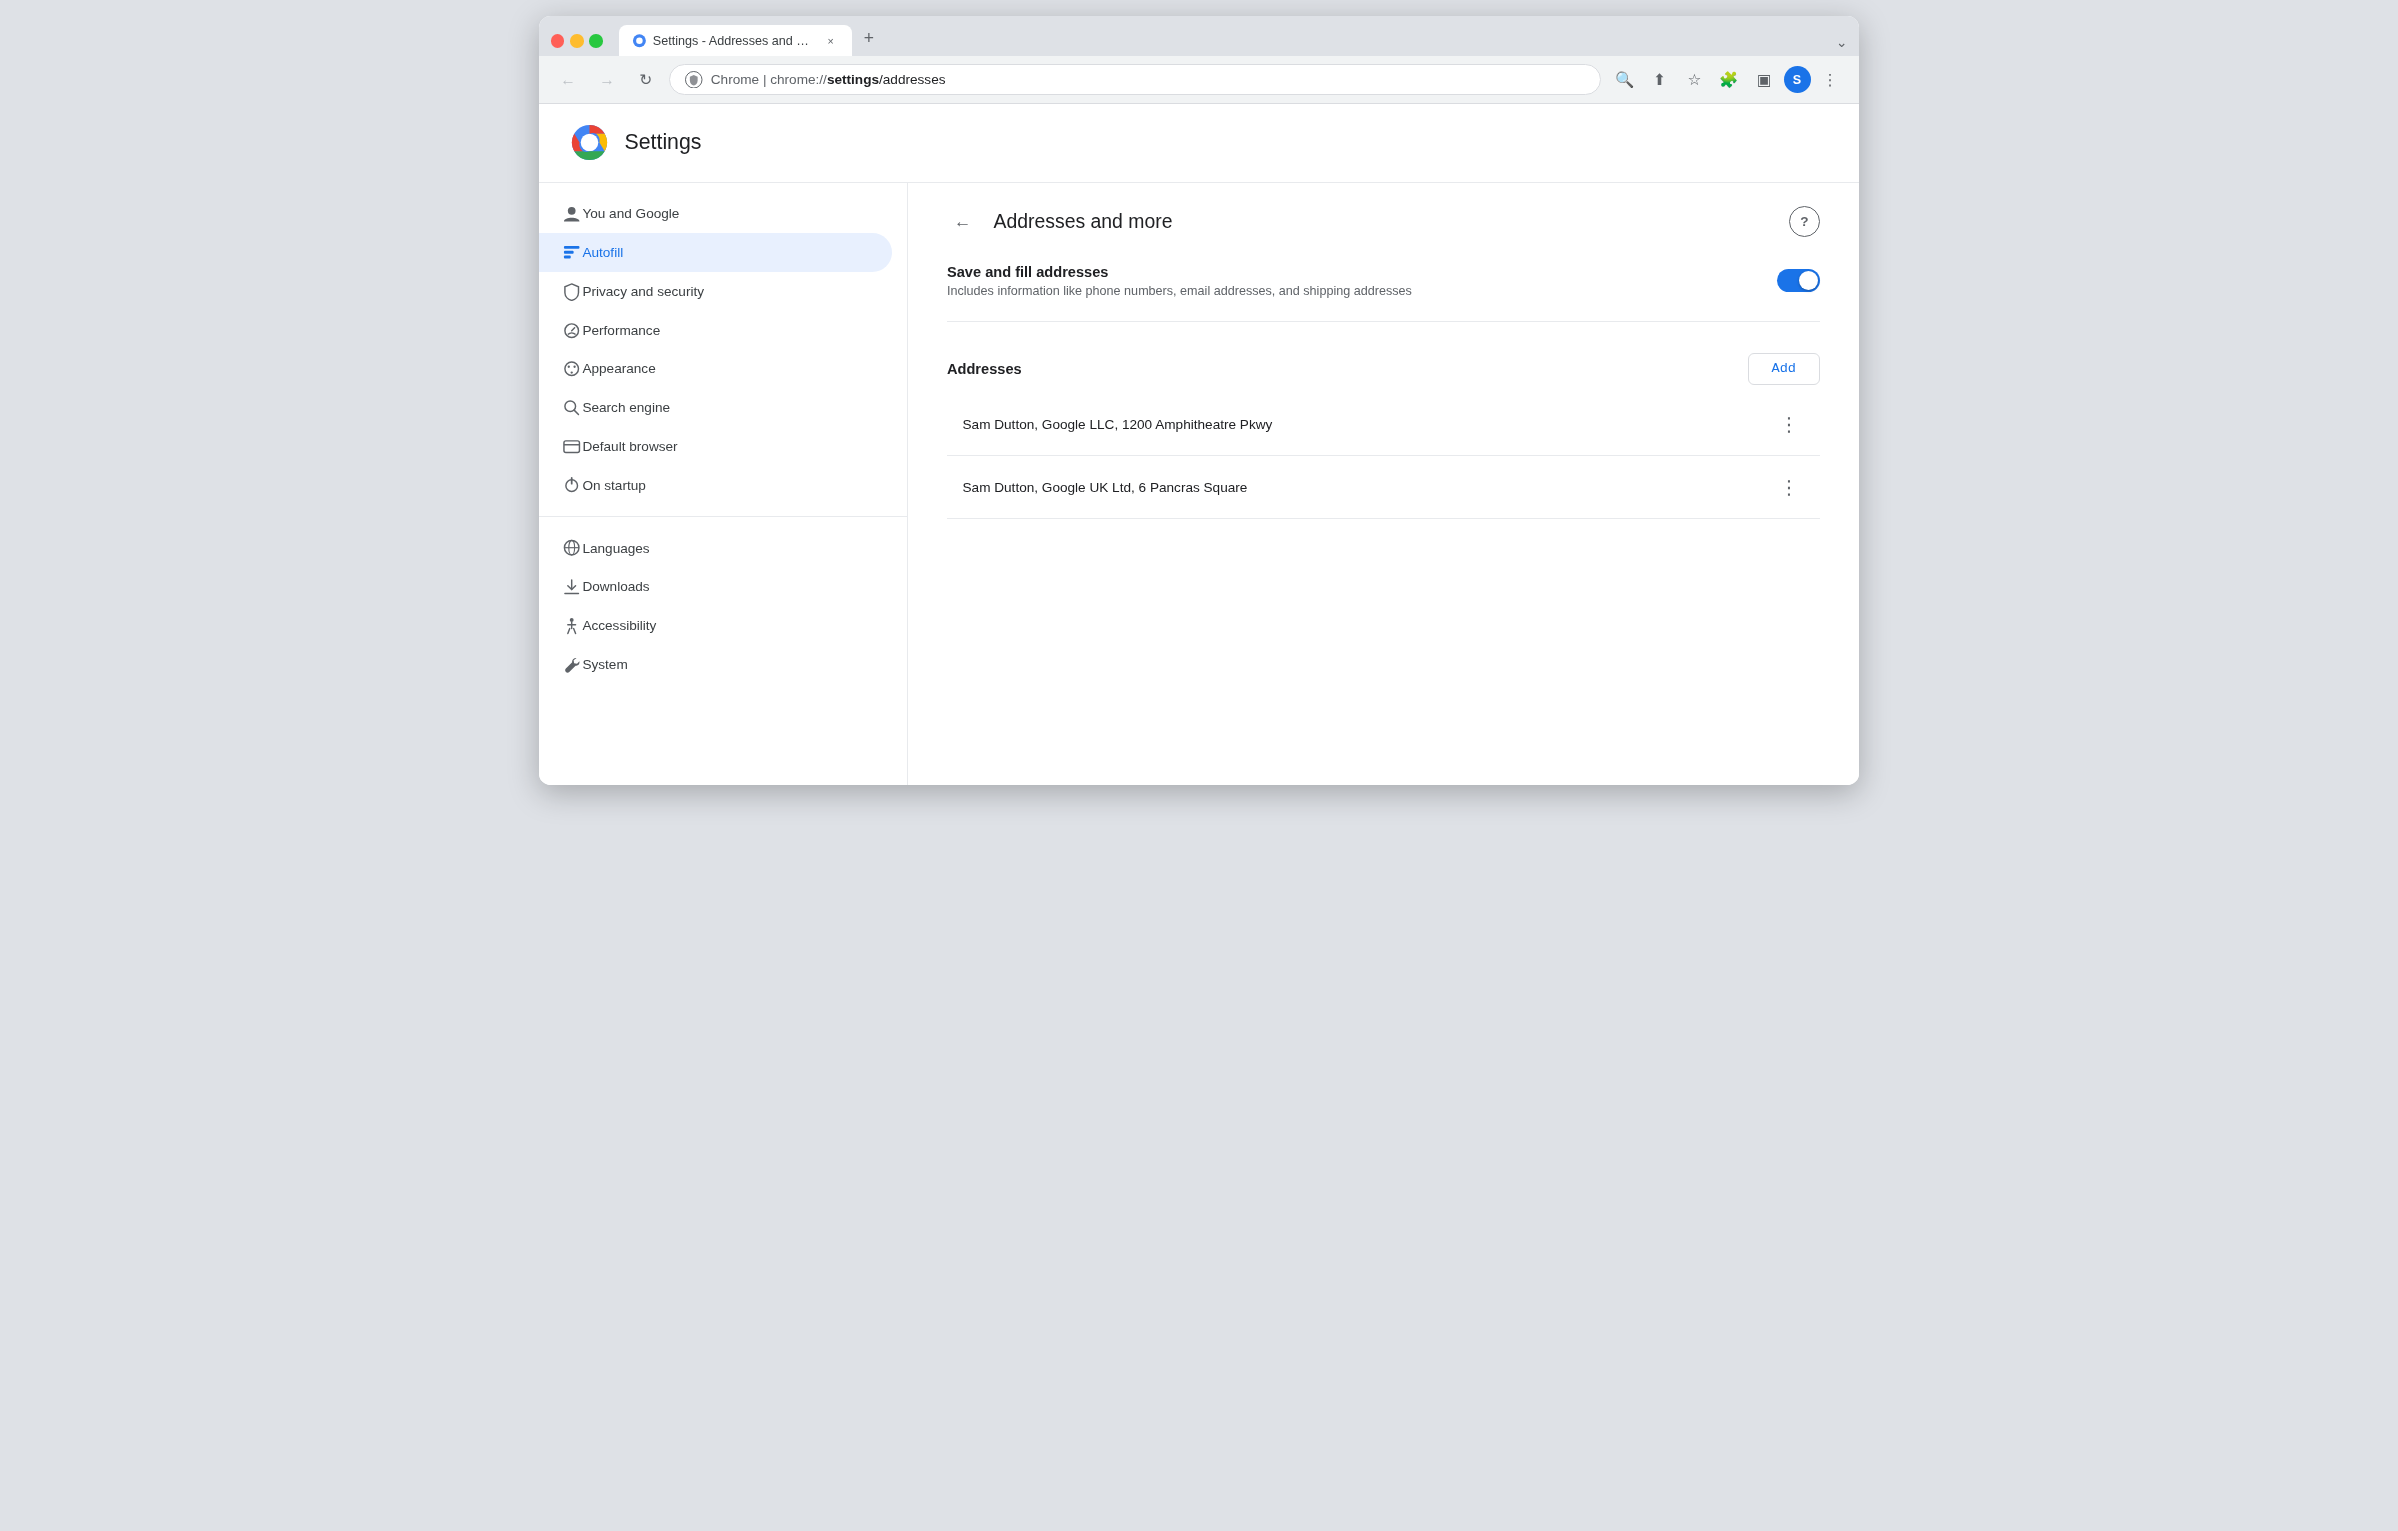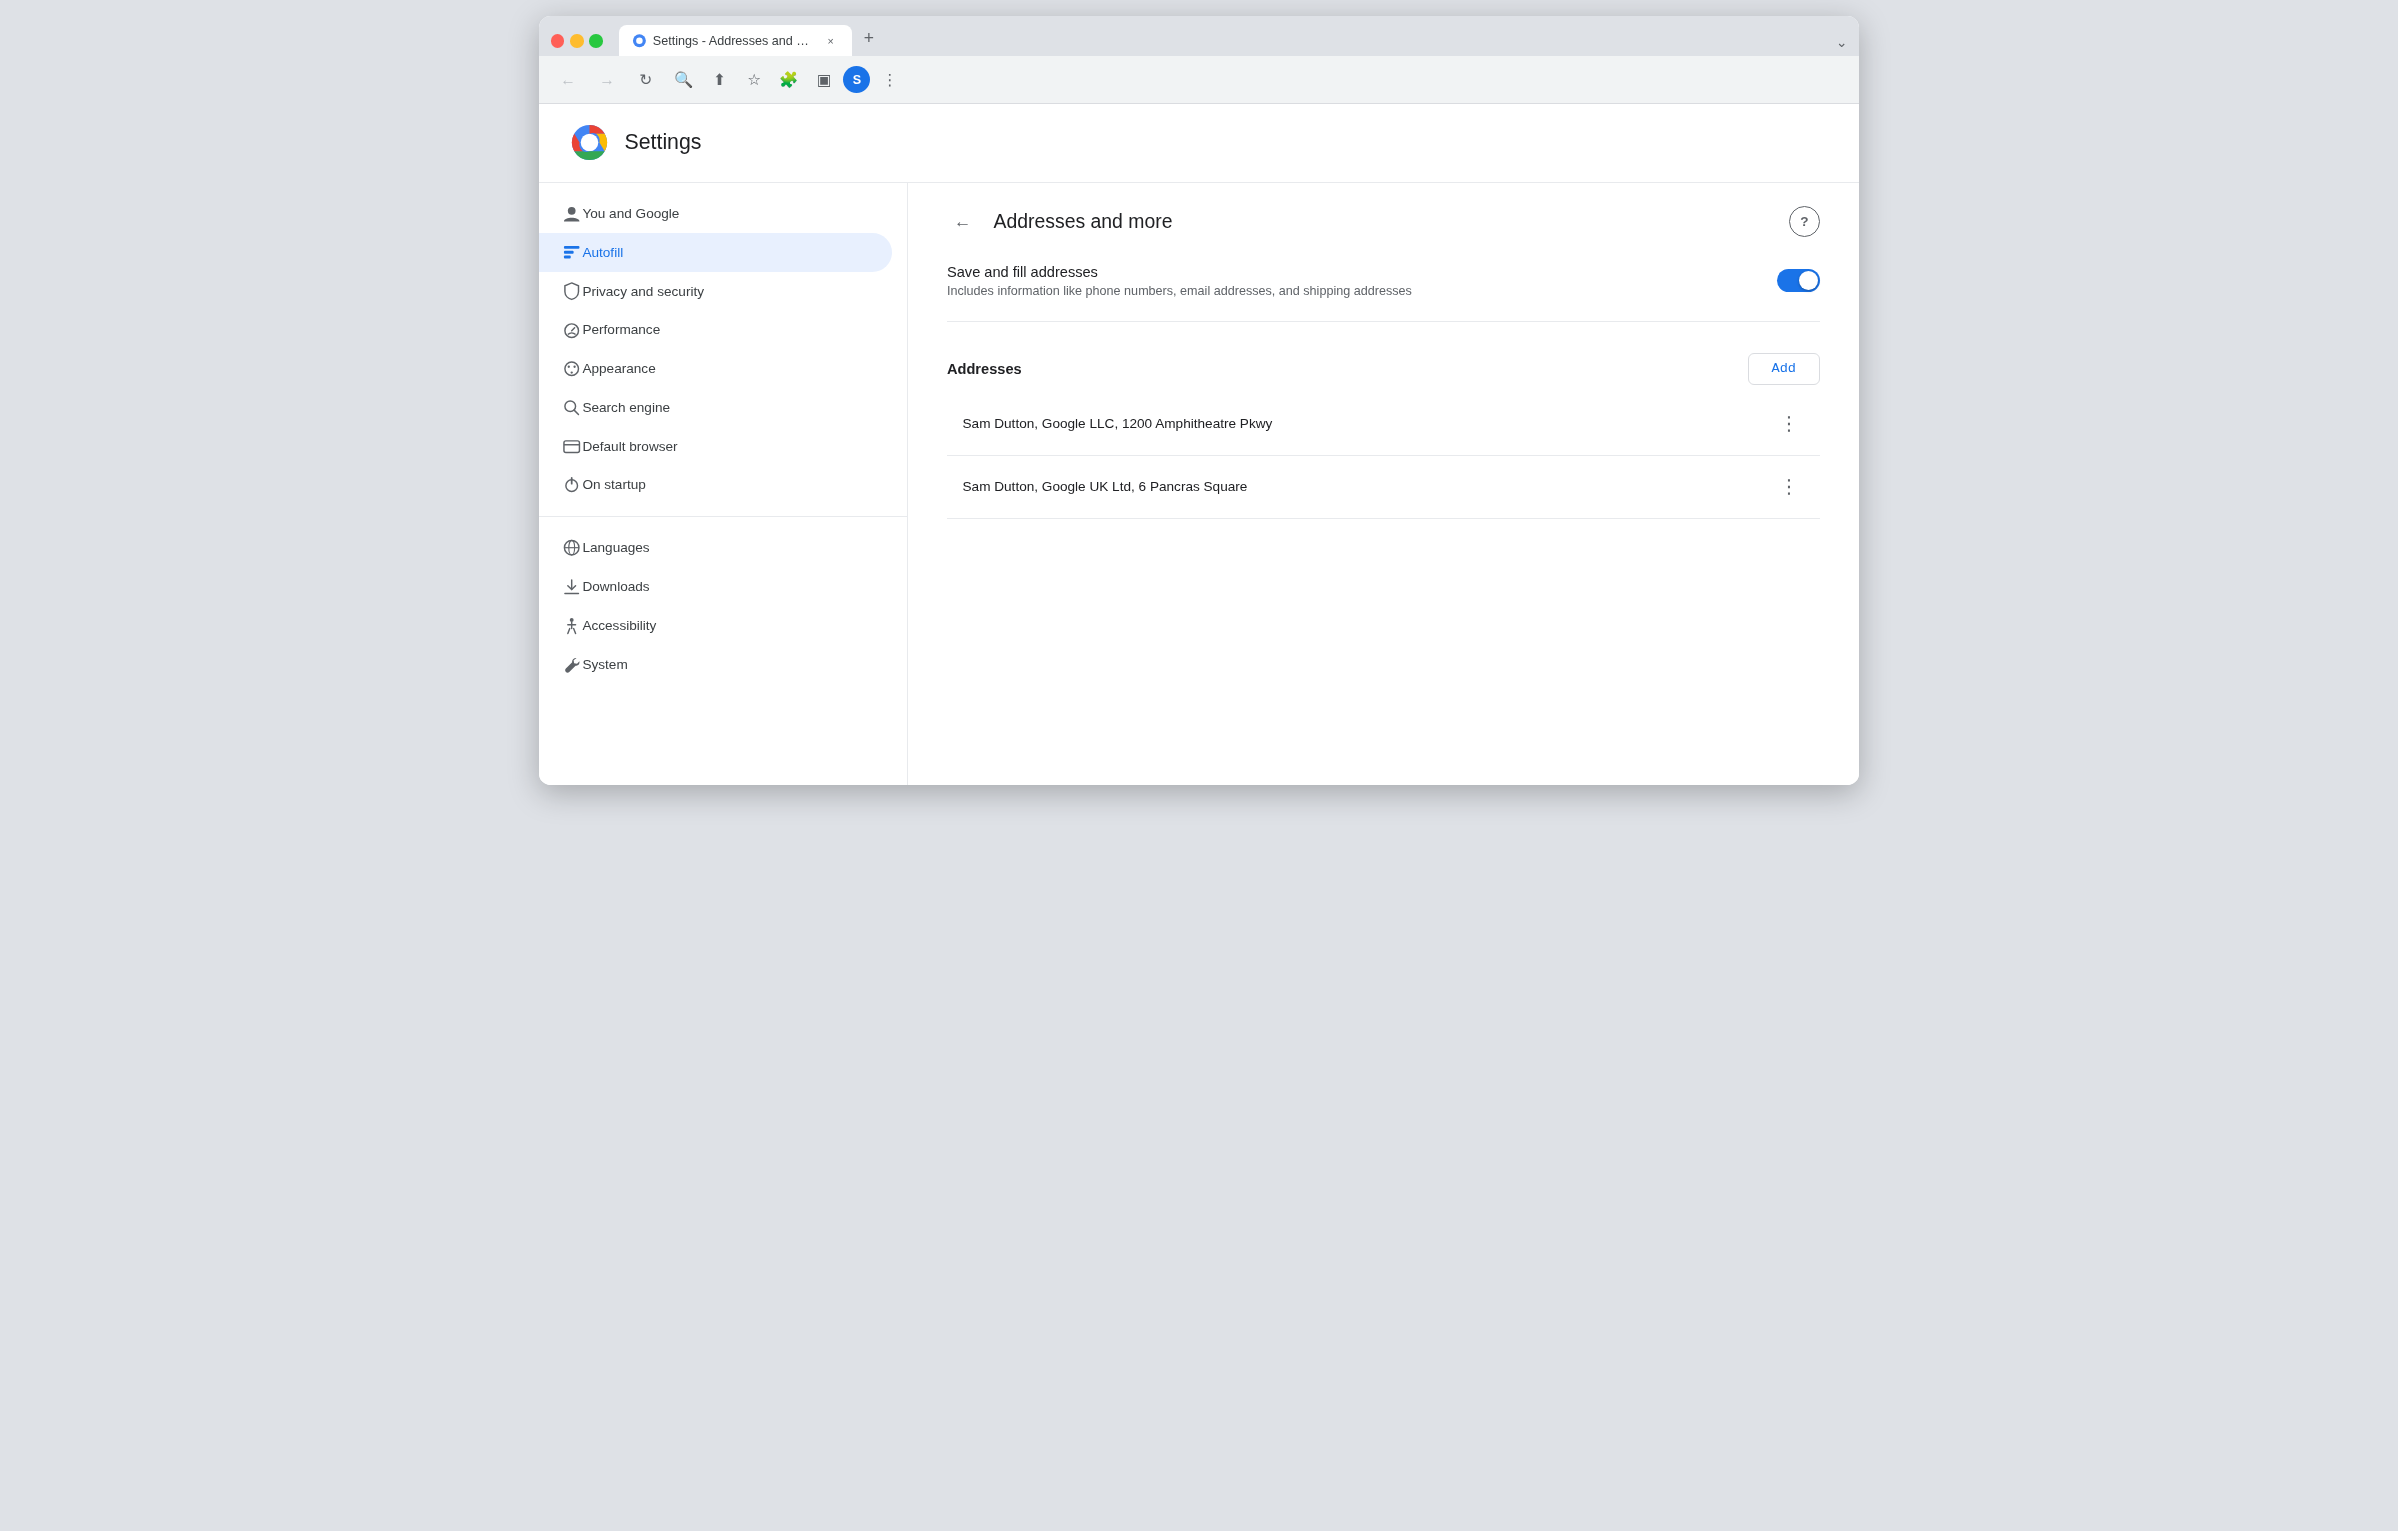--- a/index.html
+++ b/index.html
@@ -263,21 +263,21 @@
       border-bottom: 1px solid #e8eaed;
     }
     .toggle-row {
       display: flex;
       align-items: center;
       justify-content: space-between;
     }
     .toggle-info {}
     .toggle-label {
       font-size: 14.6px;
-      font-weight: 400;
+      font-weight: 700;
       color: #202124;
       margin-bottom: 3.9px;
     }
     .toggle-desc {
       font-size: 12.6px;
       color: #5f6368;
     }
     
     .toggle-switch {
       position: relative;
@@ -376,20 +376,30 @@
       </div>
       <div class="new-tab-btn">+</div>
       <div class="tab-chevron">⌄</div>
     </div>
   </div>
 
   <div class="nav-bar">
     <div class="nav-btn disabled">←</div>
     <div class="nav-btn disabled">→</div>
     <div class="nav-btn">↻</div>
+    <div class="address-bar">
+
+      <svg width="17.5" height="17.5" viewBox="0 0 18 18">
+        <circle cx="9" cy="9" r="8.5" fill="none" stroke="#5f6368" stroke-width="1"></circle>
+        <path d="M9 4 L13 6 L13 10 C13 12.5 11 14.5 9 15 C7 14.5 5 12.5 5 10 L5 6 Z" fill="#5f6368" opacity="0.7"></path>
+      </svg>
+      <span style="font-size:13.6px;color:#202124;">
+        <span style="color:#5f6368;">Chrome | chrome://</span><span style="font-weight:600;">settings</span><span>/addresses</span>
+      </span>
+    </div>
     <div class="toolbar-icons">
       <div class="toolbar-icon">🔍</div>
       <div class="toolbar-icon">⬆</div>
       <div class="toolbar-icon">☆</div>
       <div class="toolbar-icon">🧩</div>
       <div class="toolbar-icon">▣</div>
       <div class="avatar-icon">S</div>
       <div class="toolbar-icon">⋮</div>
     </div>
   </div>

